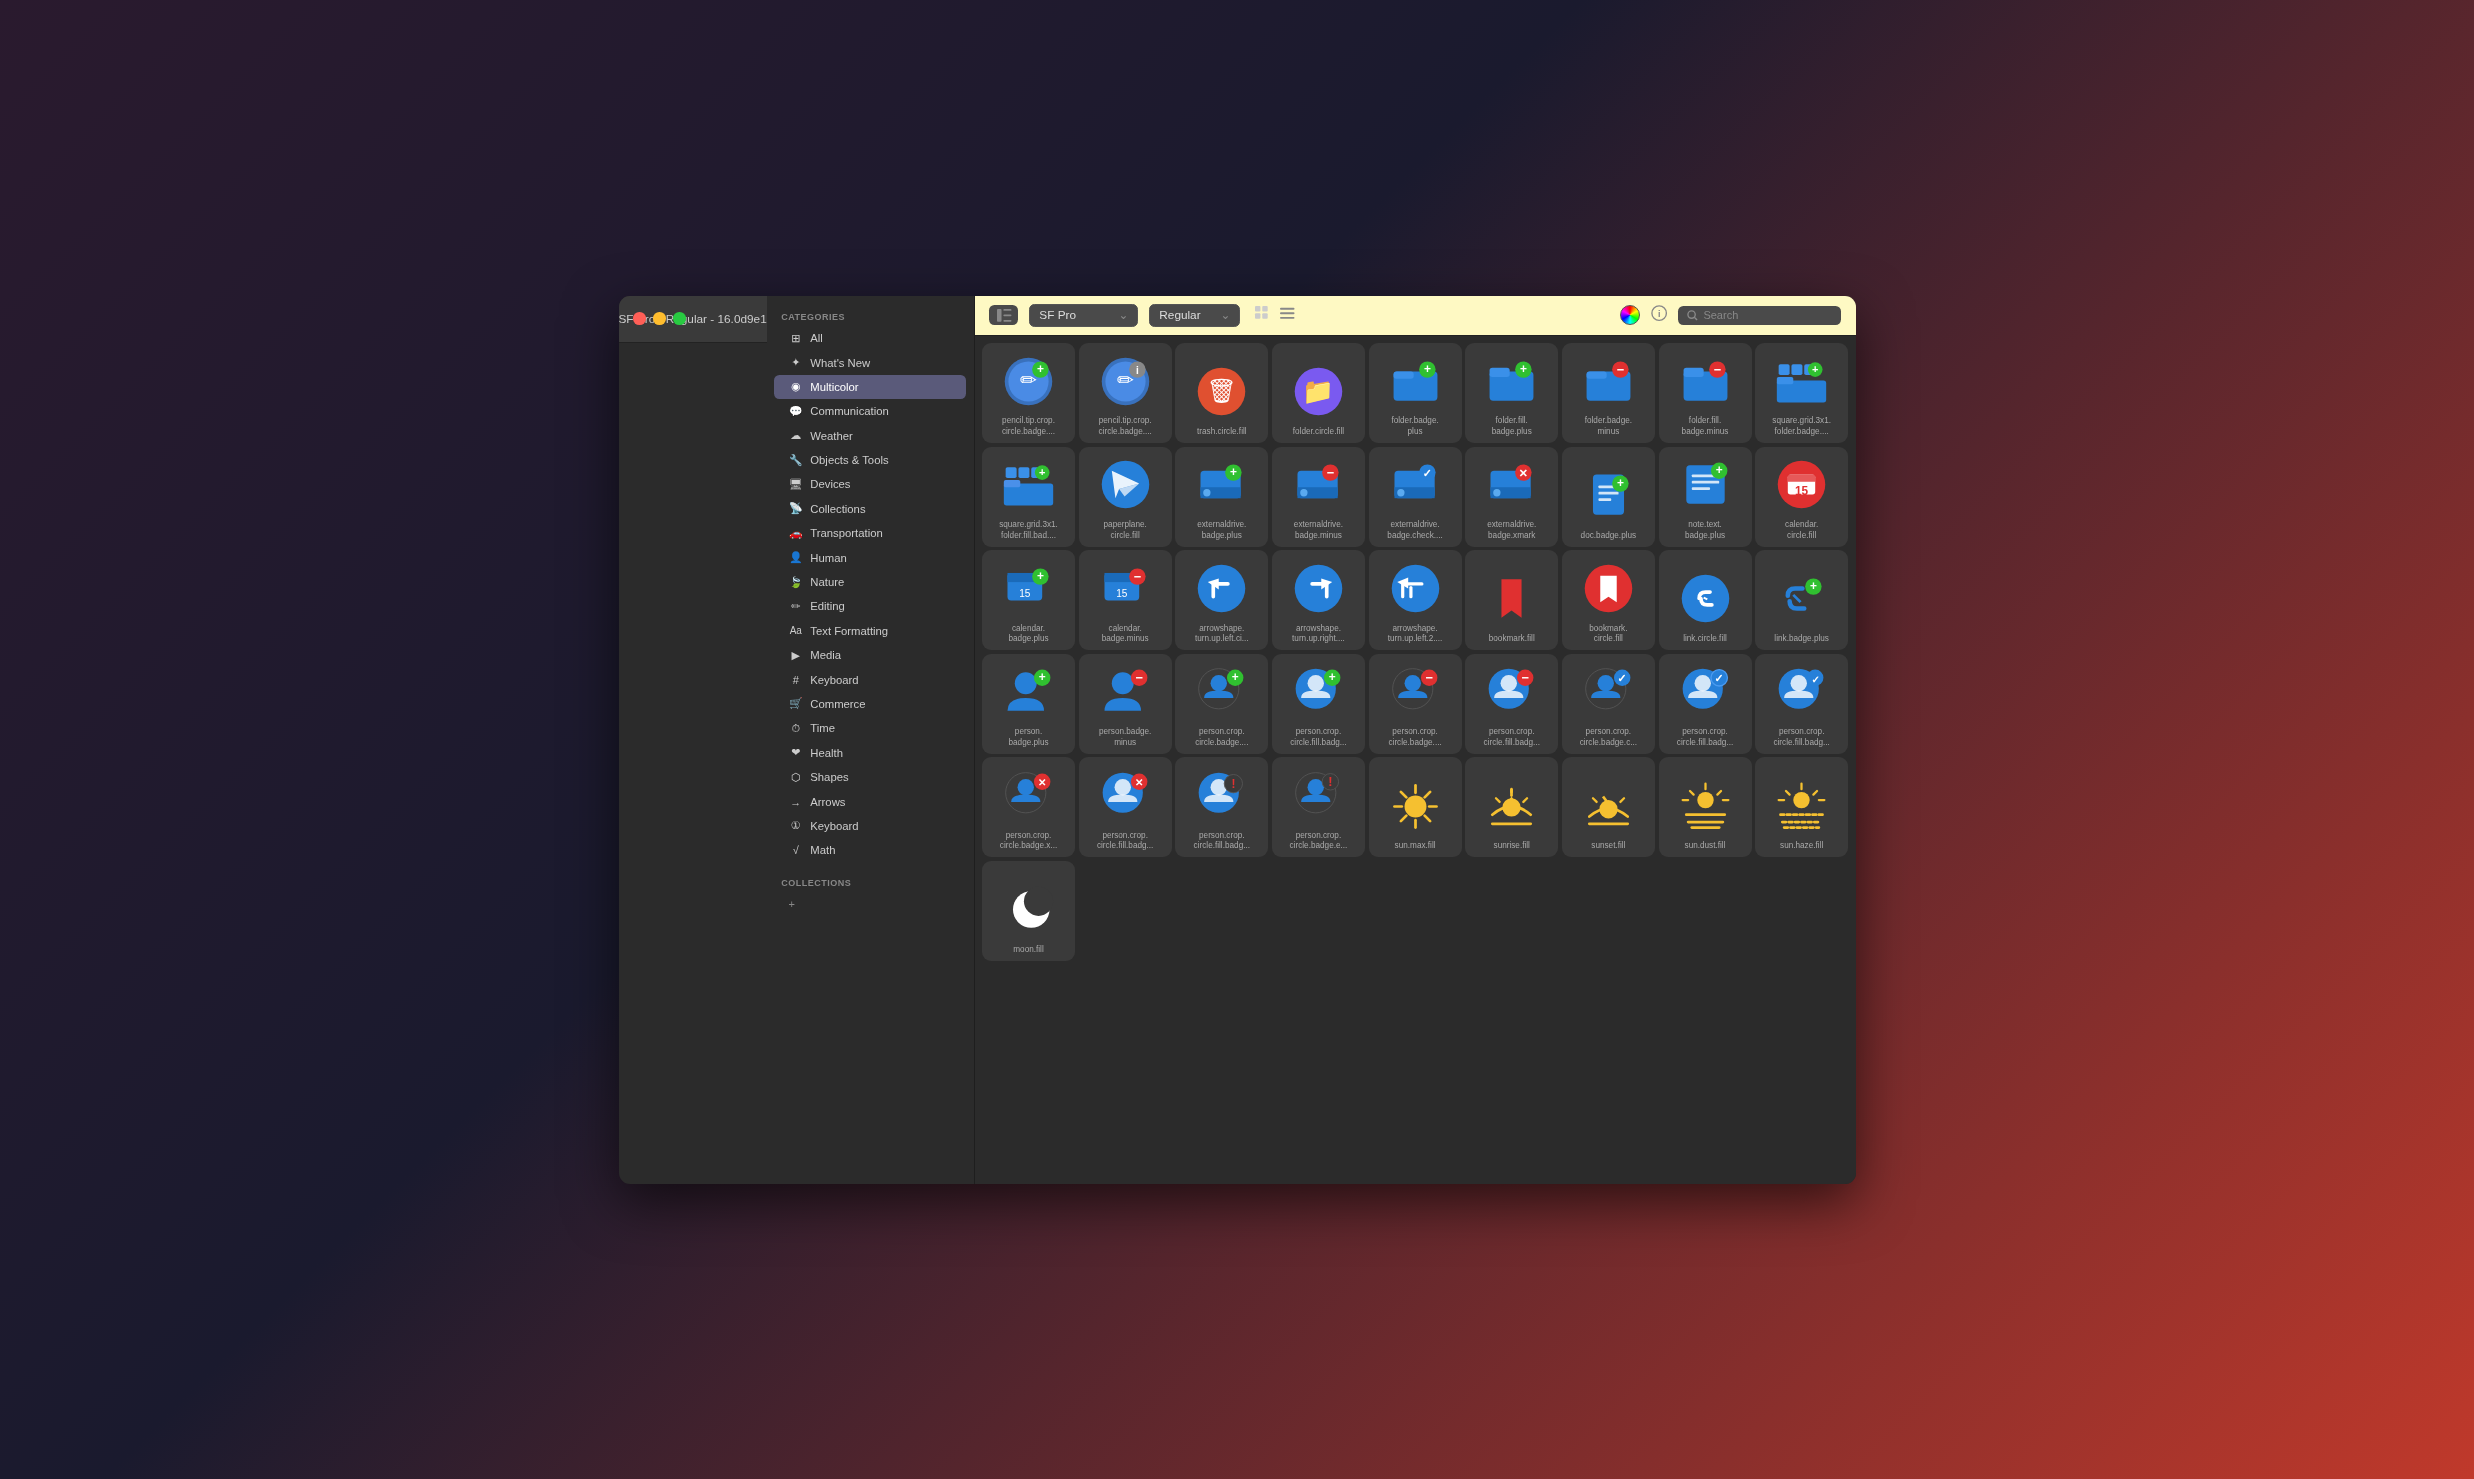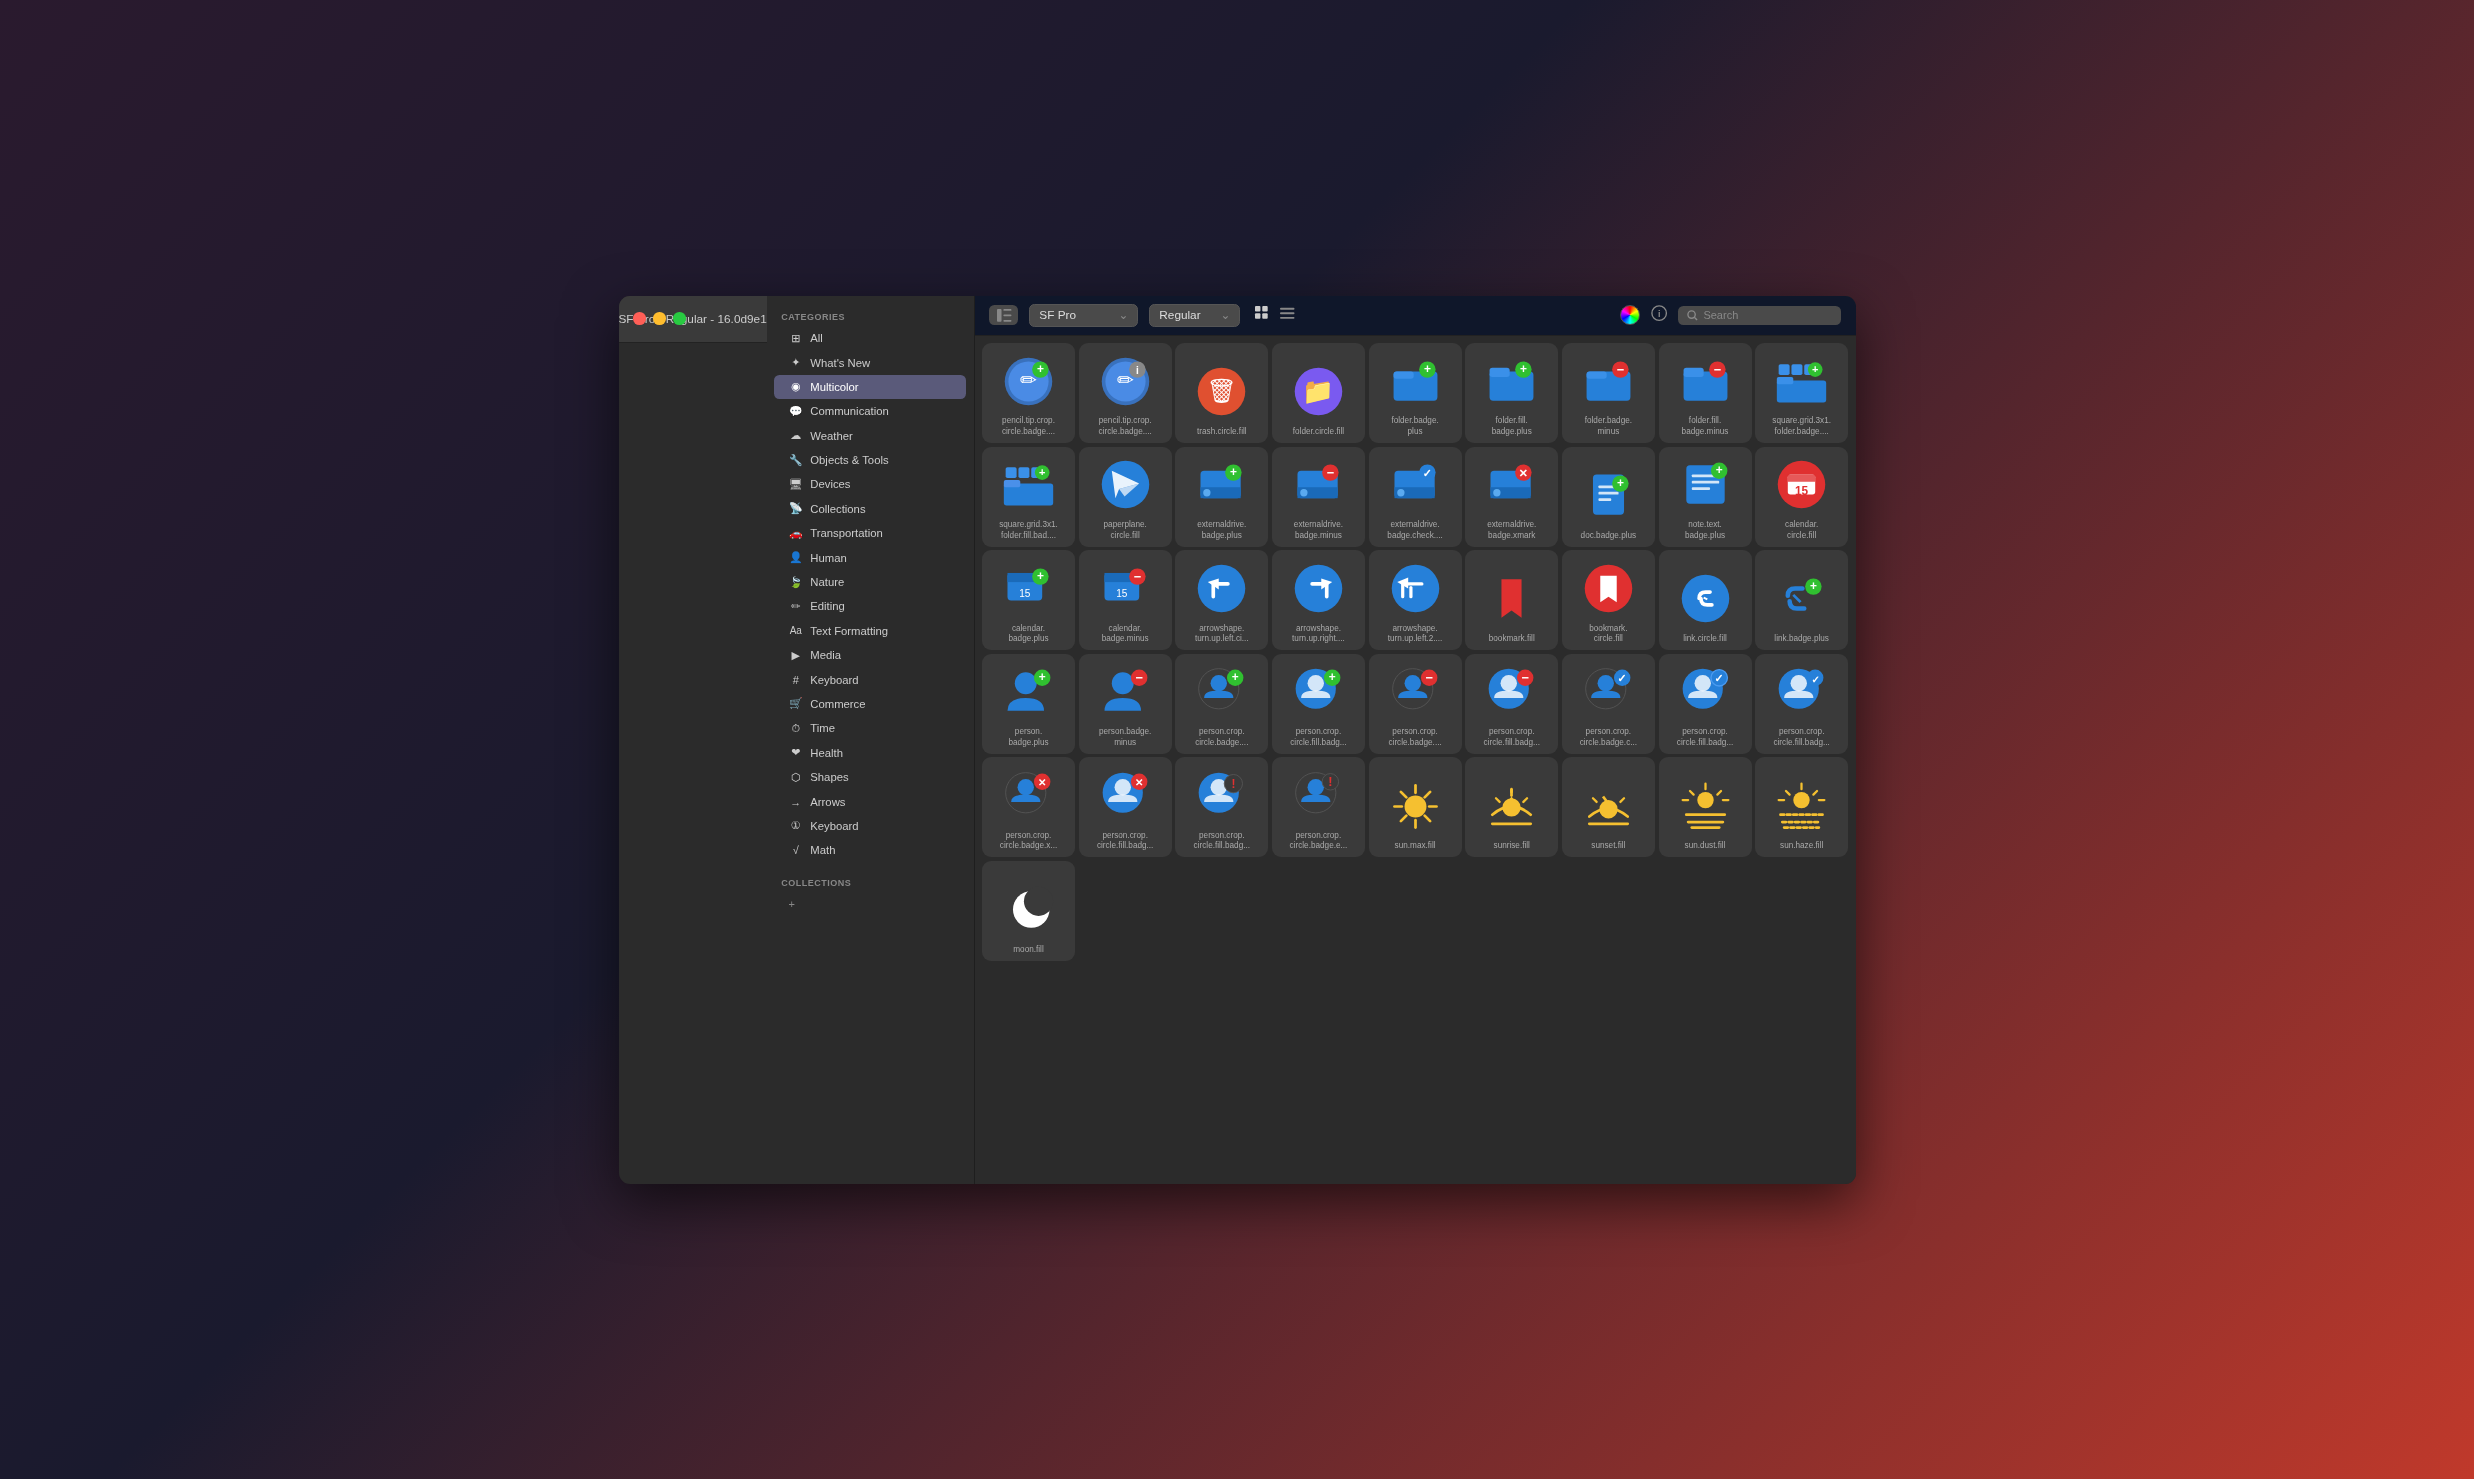--- a/index.html
+++ b/index.html
@@ -105,21 +105,21 @@
       align-items: center;
       gap: 5.4px;
       padding: 4.5px 14.5px;
       color: #888;
       font-size: 11px;
       cursor: pointer;
       margin: 1.8px 7.3px;
     }
     
     .toolbar {
-      background: #0f172a;
+      background: #fef9c3;
       border-bottom: 0.9px solid #222;
       padding: 7.3px 14.5px;
       display: flex;
       align-items: center;
       gap: 11px;
       flex-shrink: 0;
     }
     .toolbar-btn {
       background: #4a4a4a;
       border: none;

